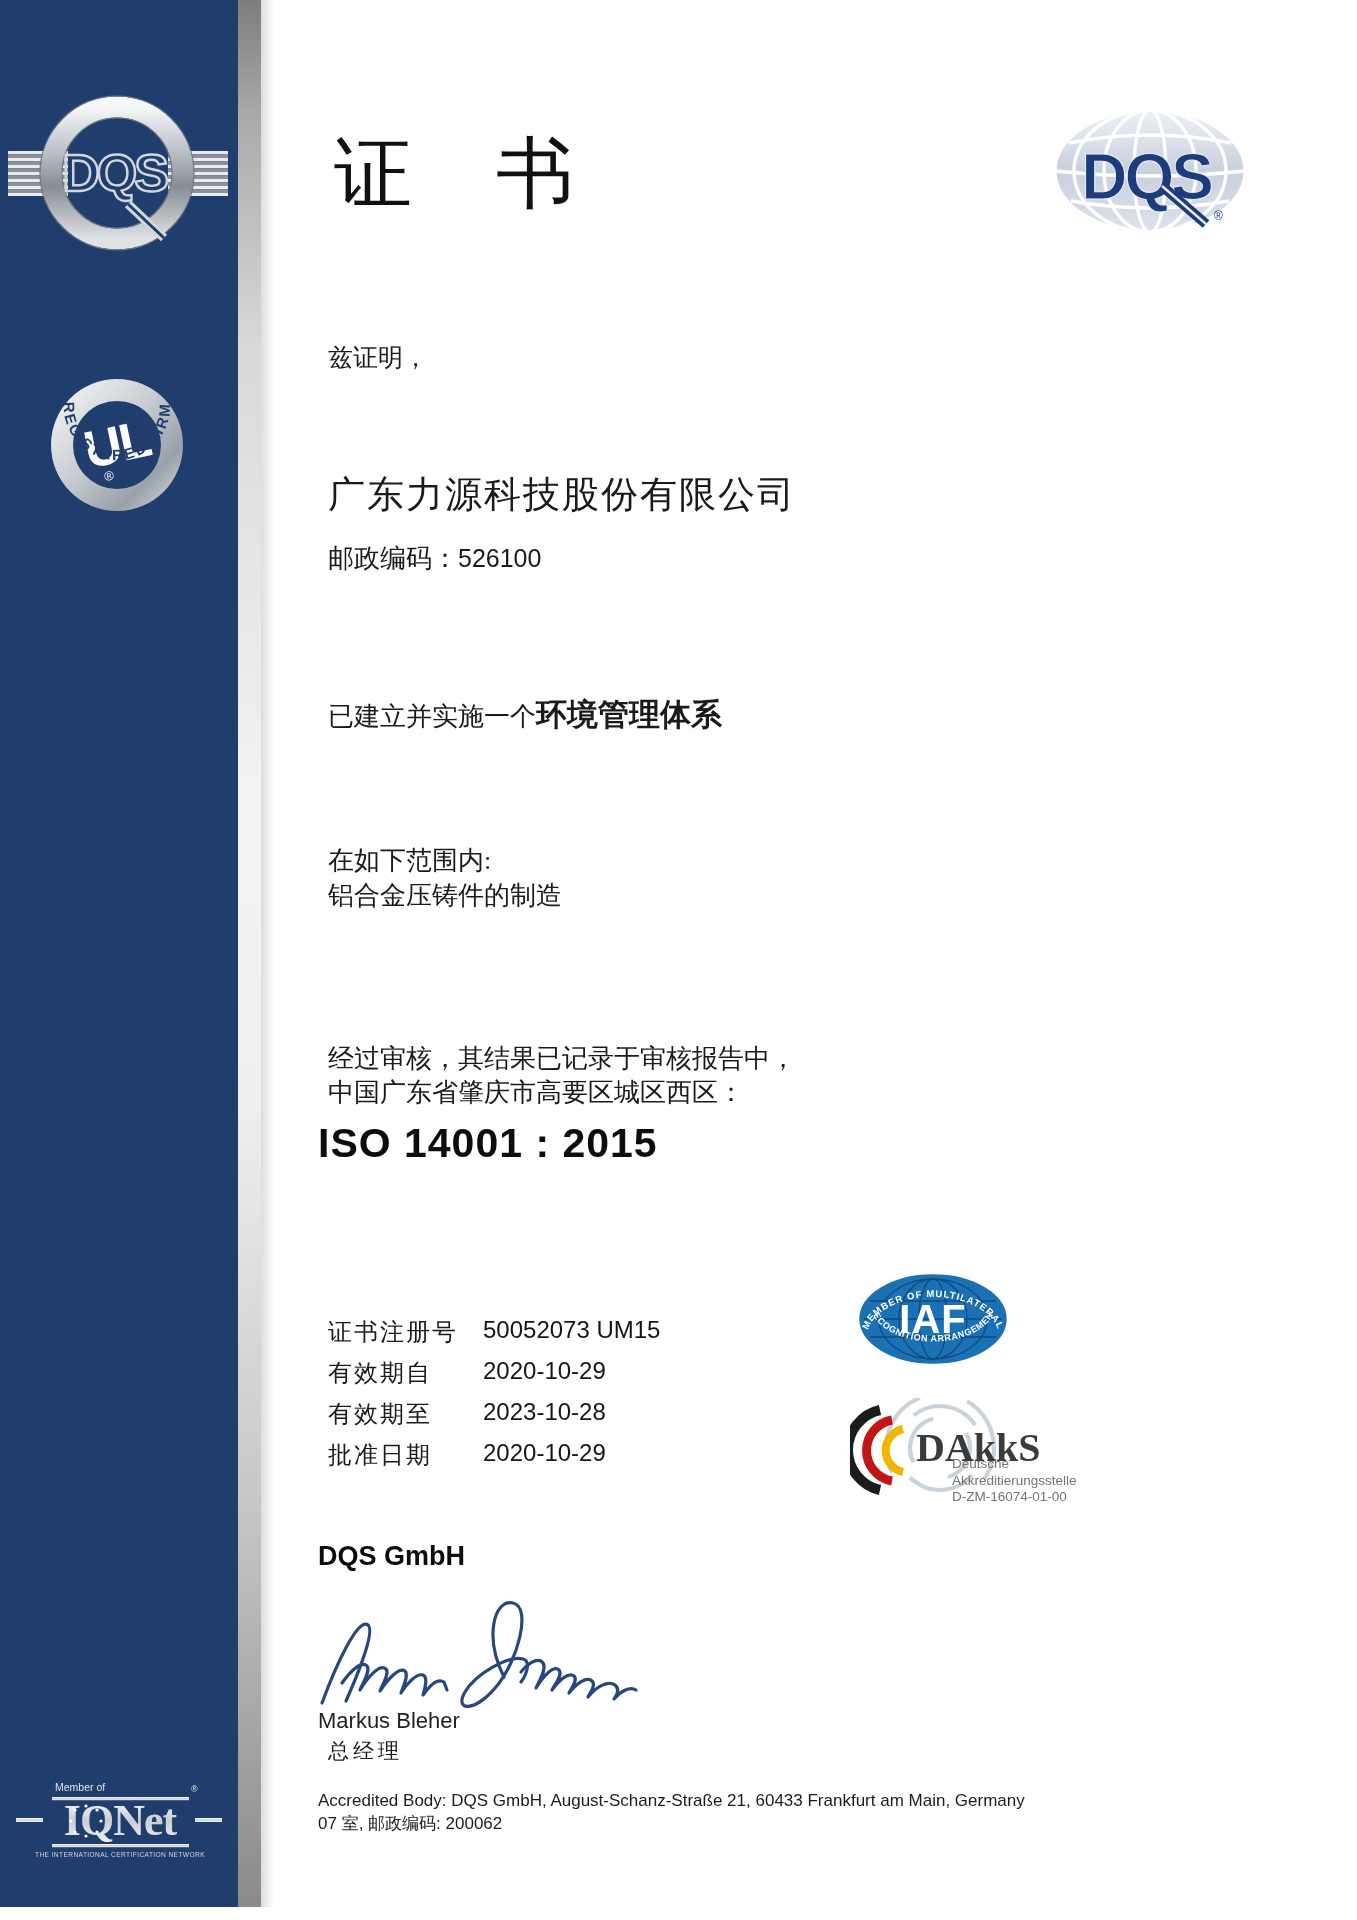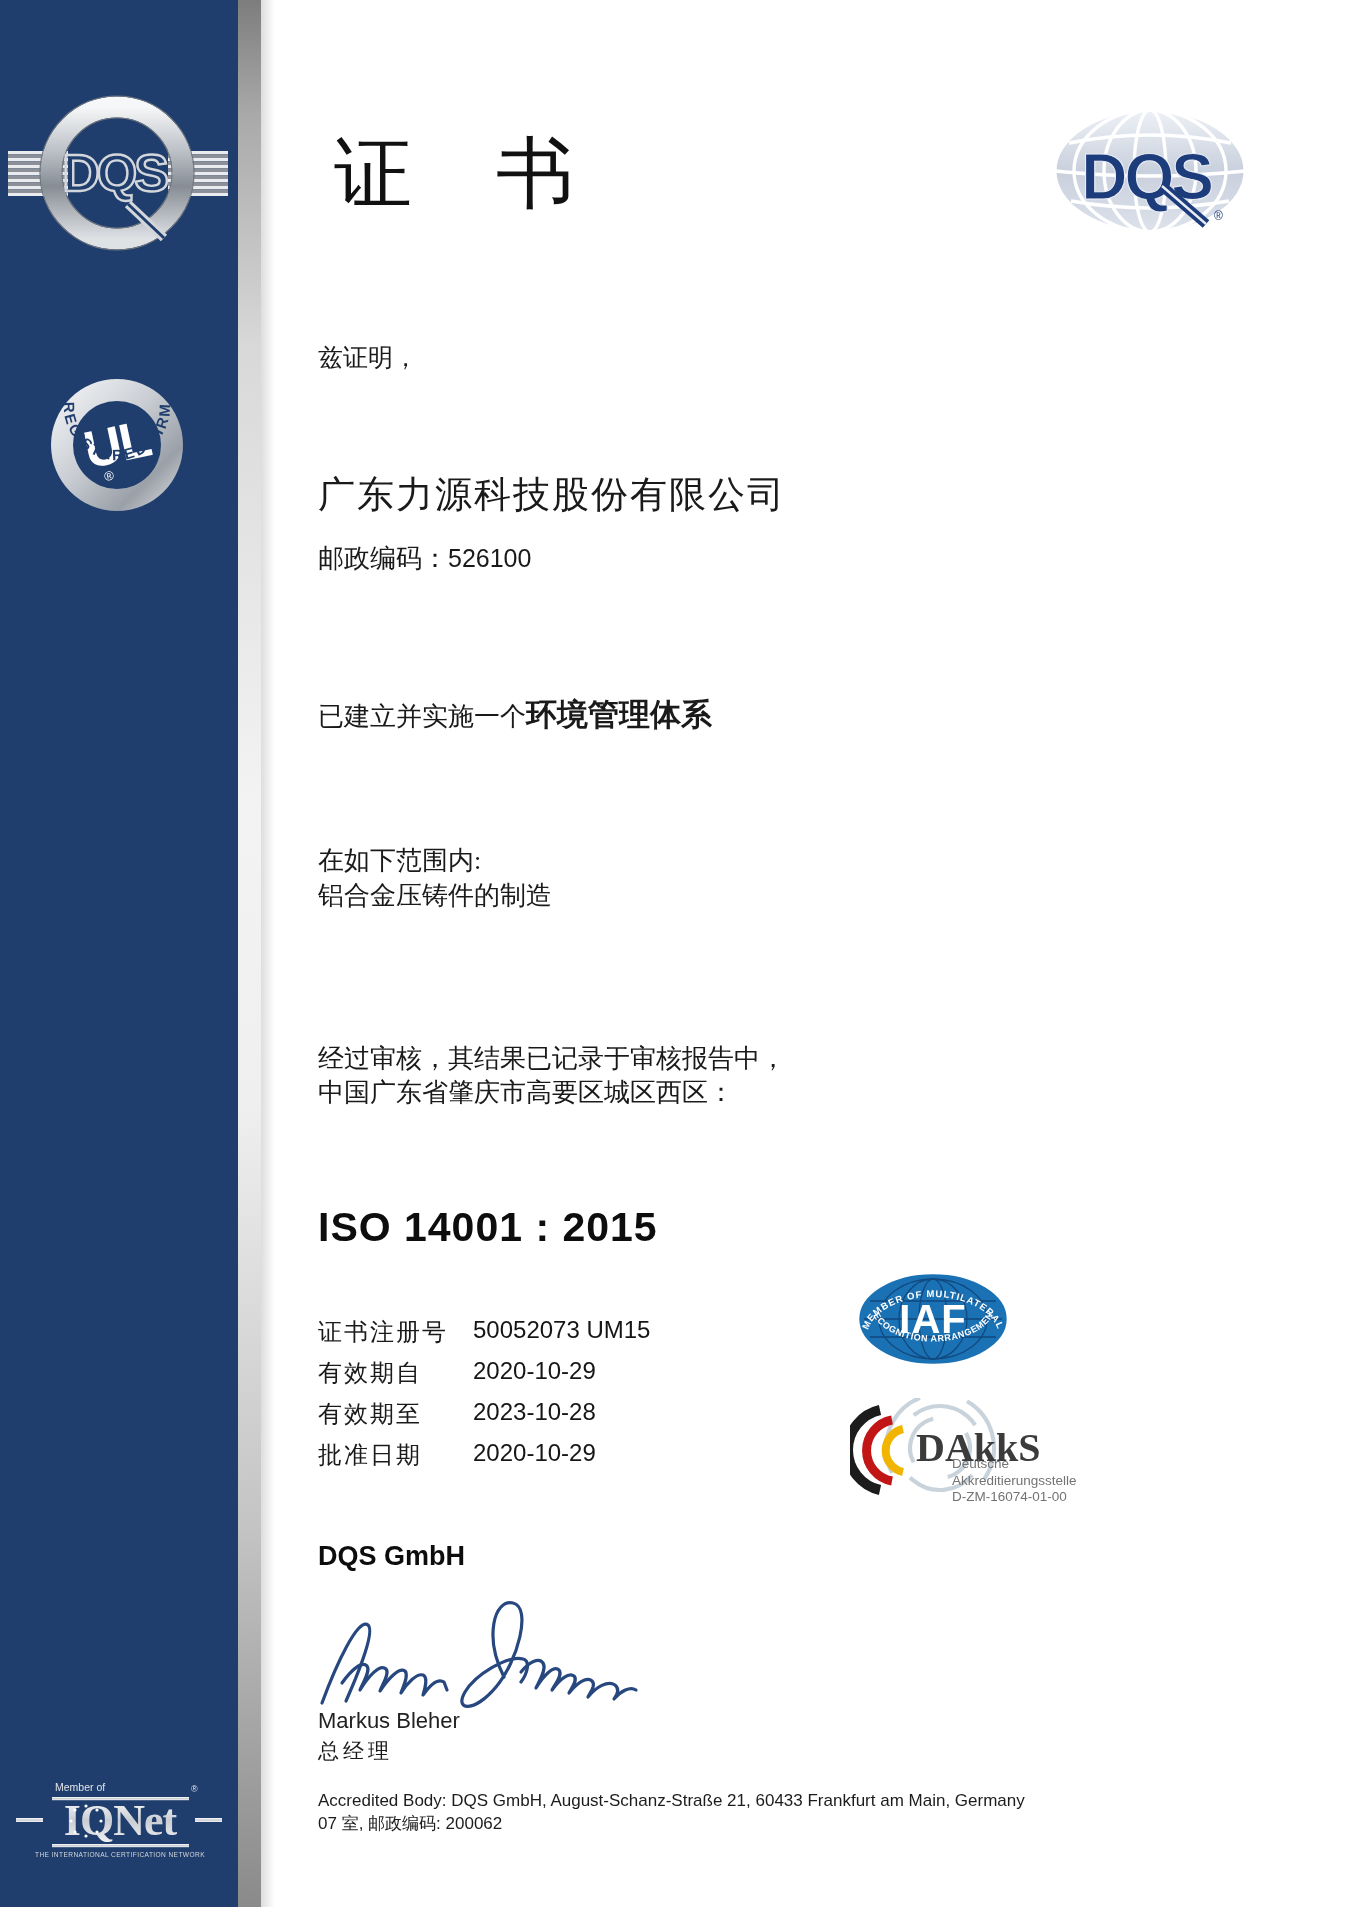--- a/index.html
+++ b/index.html
@@ -11,31 +11,31 @@
   .sidebar{left:0;top:0;width:238px;height:1907px;background:#1f3e6d;}
   .silver-strip{left:238px;top:0;width:23px;height:1907px;
      background:linear-gradient(180deg,#7d7d7d 0%,#a9a9a9 6%,#d8d8d8 18%,#f3f3f3 42%,#efefef 58%,#c4c4c4 80%,#8a8a8a 100%);}
   .strip-soft{left:261px;top:0;width:14px;height:1907px;
      background:linear-gradient(90deg,rgba(120,120,120,.25),rgba(255,255,255,0));}
 
   
   .cert-title{left:318px;top:122px;font-size:78px;letter-spacing:0;color:#111;margin-left:16px;}
   .cert-title .gap{display:inline-block;width:84px;}
 
-  .t-serif{font-family:"Liberation Serif","DejaVu Serif",serif;}
+  .t-serif{font-family:"Liberation Serif","DejaVu Serif",serif;margin-left:10px;}
 
   .intro{left:318px;top:341px;font-size:25px;}
   .company{left:318px;top:470px;font-size:37px;letter-spacing:2px;}
   .addr{left:318px;top:541px;font-size:26px;line-height:35px;}
   .addr .num{font-family:"Liberation Sans","DejaVu Sans",sans-serif;font-size:25px;}
   .implemented{left:318px;top:694px;font-size:26px;}
   .implemented b{font-size:31px;font-weight:700;}
   .scope{left:318px;top:843px;font-size:26px;line-height:35px;}
   .audit{left:318px;top:1042px;font-size:26px;line-height:34px;}
-  .standard{left:318px;top:1204px;font-size:41px;font-weight:700;
+  .standard{left:318px;top:1120px;font-size:41px;font-weight:700;
             font-family:"Liberation Sans","DejaVu Sans",sans-serif;color:#0d0d0d;letter-spacing:1px;}
 
   .details{left:318px;top:1316px;}
   .details .row{display:flex;height:41px;align-items:flex-start;}
   .details .lbl{width:155px;font-size:24px;letter-spacing:2px;}
   .details .val{font-family:"Liberation Sans","DejaVu Sans",sans-serif;font-size:24px;color:#161616;}
 
   .issuer{left:318px;top:1541px;font-size:27px;font-weight:700;
           font-family:"Liberation Sans","DejaVu Sans",sans-serif;color:#0d0d0d;}
   .signer{left:318px;top:1708px;font-size:22px;font-family:"Liberation Sans","DejaVu Sans",sans-serif;color:#222;}

